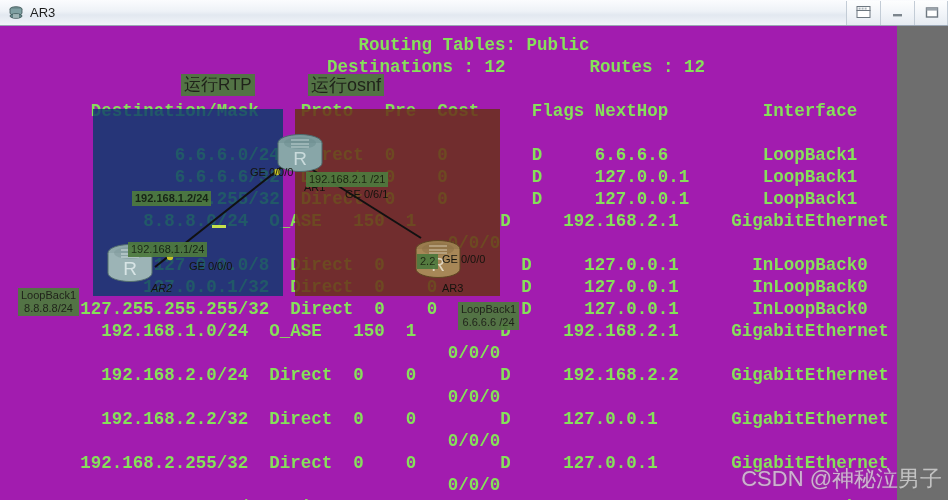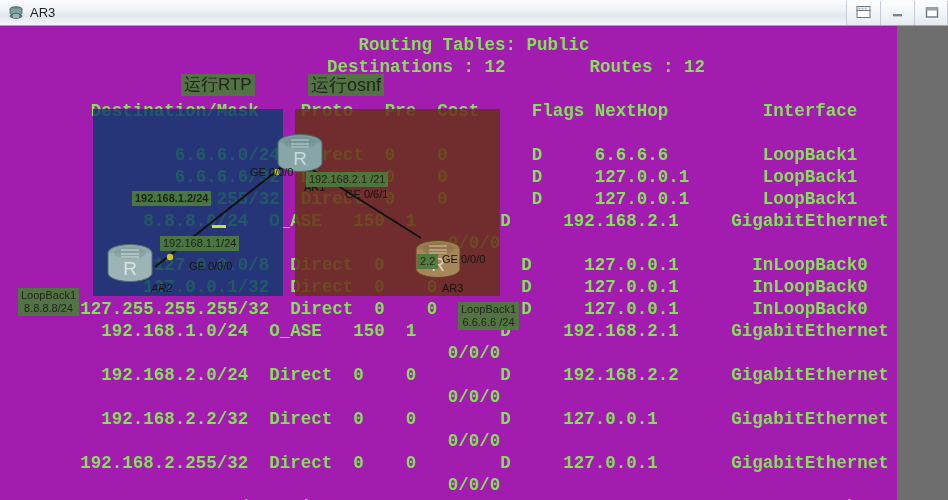--- a/index.html
+++ b/index.html
@@ -232,25 +232,26 @@
     <div class="plain-label" style="left:280px; top:155px;">AR1</div>
     <div class="plain-label" style="left:127px; top:256px;font-style:italic;">AR2</div>
     <div class="plain-label" style="left:418px; top:256px;">AR3</div>
 
     <div class="plain-label" style="left:226px; top:140px;">GE 0/0/0</div>
     <div class="plain-label" style="left:165px; top:234px;">GE 0/0/0</div>
     <div class="plain-label" style="left:321px; top:162px;">GE 0/6/1</div>
     <div class="plain-label" style="left:418px; top:227px;">GE 0/0/0</div>
 
     <div class="olabel" style="left:132px; top:165px;font-weight:bold;">192.168.1.2/24</div>
-    <div class="olabel" style="left:128px; top:210px;margin-left:32px;">192.168.1.1/24</div>
+    <div class="olabel" style="left:128px; top:216px;">192.168.1.1/24</div>
     <div class="olabel" style="left:306px; top:146px;">192.168.2.1 /21</div>
     <div class="olabel" style="left:377px; top:228px;margin-left:40px;">2.2</div>
     <div class="olabel" style="left:18px; top:262px;">LoopBack1
 8.8.8.8/24</div>
     <div class="olabel" style="left:458px; top:276px;">LoopBack1
 6.6.6.6 /24</div>
 
     <div class="olabel" style="left:181px; top:48px; font-size:17px; line-height:20px;">运行RTP</div>
     <div class="olabel" style="left:308px; top:48px; font-size:18px; line-height:20px;">运行osnf</div>
   </div>
 
+  <div id="watermark">CSDN @神秘泣男子</div>
 </div>
 
 </body></html>

